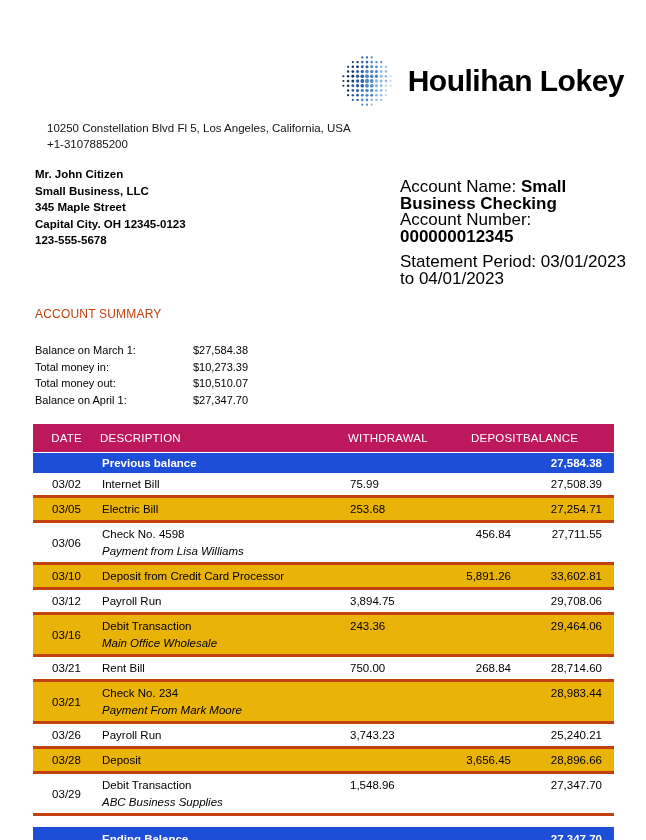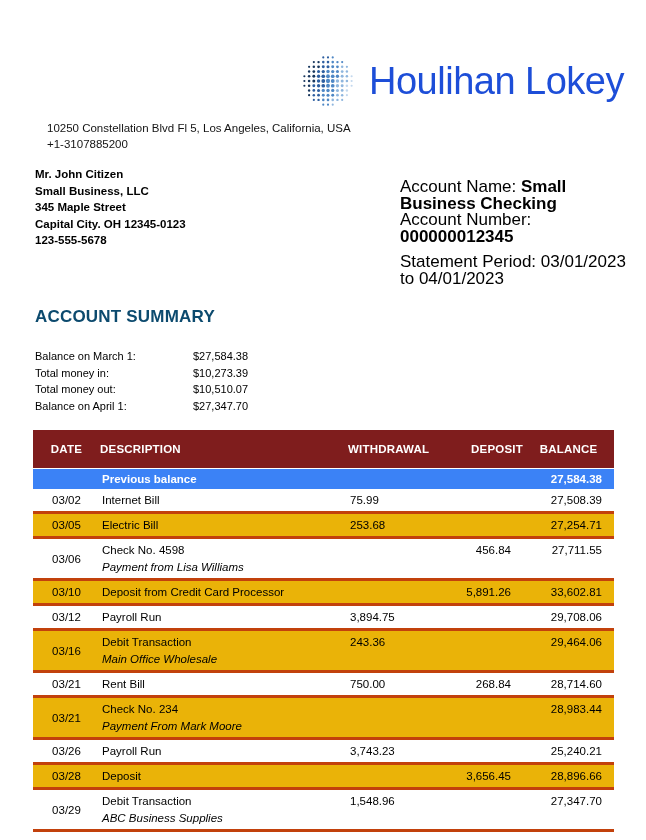--- a/index.html
+++ b/index.html
@@ -3,47 +3,47 @@
 <meta charset="utf-8">
 <style>
   html,body { margin:0; padding:0; background:#ffffff; }
   .page {
     width:646px; height:840px; background:#ffffff; position:relative;
     font-family:"Liberation Sans", sans-serif; color:#000; overflow:hidden;
   }
   
   .brand { display:flex; align-items:center; justify-content:flex-end; padding:54px 22px 0 0; gap:14px; }
   .globe svg { width:54px; height:54px; display:block; }
-  .brand-text { font-size:38px; font-weight:normal; color:#1d4ed8; letter-spacing:-0.5px; white-space:nowrap; }
+  .brand-text { font-size:30px; font-weight:bold; color:#000000; letter-spacing:-0.5px; white-space:nowrap; }
   
   .addr { margin:12px 0 0 47px; font-size:11.5px; line-height:16px; color:#141414; }
   
   .info-row { display:flex; justify-content:space-between; margin:14px 20px 0 35px; }
   .customer { font-weight:bold; font-size:11.5px; line-height:16.5px; }
   .account { font-size:17px; line-height:16.5px; margin-top:13px; width:226px; }
   .account b { font-weight:bold; }
   .account .gap { height:9px; }
   
   .summary { margin:20px 0 0 35px; }
-  .summary-title { color:#0c4a6e; font-weight:bold; font-size:17px; letter-spacing:0.2px; }
+  .summary-title { color:#c2410c; font-weight:normal; font-size:12px; letter-spacing:0.2px; }
   .summary-rows { margin-top:21px; font-size:11px; }
   .summary-row { display:flex; line-height:16.5px; }
   .summary-row .lbl { width:158px; }
   
   table.txns { border-collapse:collapse; margin:16px 32px 0 33px; width:581px; table-layout:fixed; font-size:11.5px; }
   table.txns th {
-    background:#7f1d1d; color:#fff; font-weight:bold; height:38px;
+    background:#be185d; color:#fff; font-weight:normal; height:28px;
     padding:0; font-size:11.5px; letter-spacing:0.2px;
   }
   th.h-date { text-align:center; }
   th.h-desc { text-align:left; padding-left:2px; }
   th.h-with { text-align:left; padding-left:2px; }
   th.h-dep  { text-align:right; padding-right:8px; }
-  th.h-bal  { text-align:center; padding-right:5px; }
-  tr.band { background:#3b82f6; color:#fff; font-weight:bold; }
+  th.h-bal  { text-align:left; padding-right:5px; }
+  tr.band { background:#1d4ed8; color:#fff; font-weight:bold; }
   tr.band td { padding:4px 0; border-top:1px solid #ffffff; }
   tr.band .c-desc { padding-left:2px; }
   tr.band .c-bal { text-align:right; padding-right:12px; }
   tr.txn td { padding:5px 0; border-bottom:3px solid #c2410c; vertical-align:top; }
   tr.txn.alt { background:#eab308; }
   td.c-date { text-align:center; vertical-align:middle !important; }
   td.c-desc { padding-left:2px !important; }
   td.c-with { text-align:left; padding-left:2px !important; }
   td.c-dep  { text-align:right; padding-right:12px !important; }
   td.c-bal  { text-align:right; padding-right:12px !important; }

